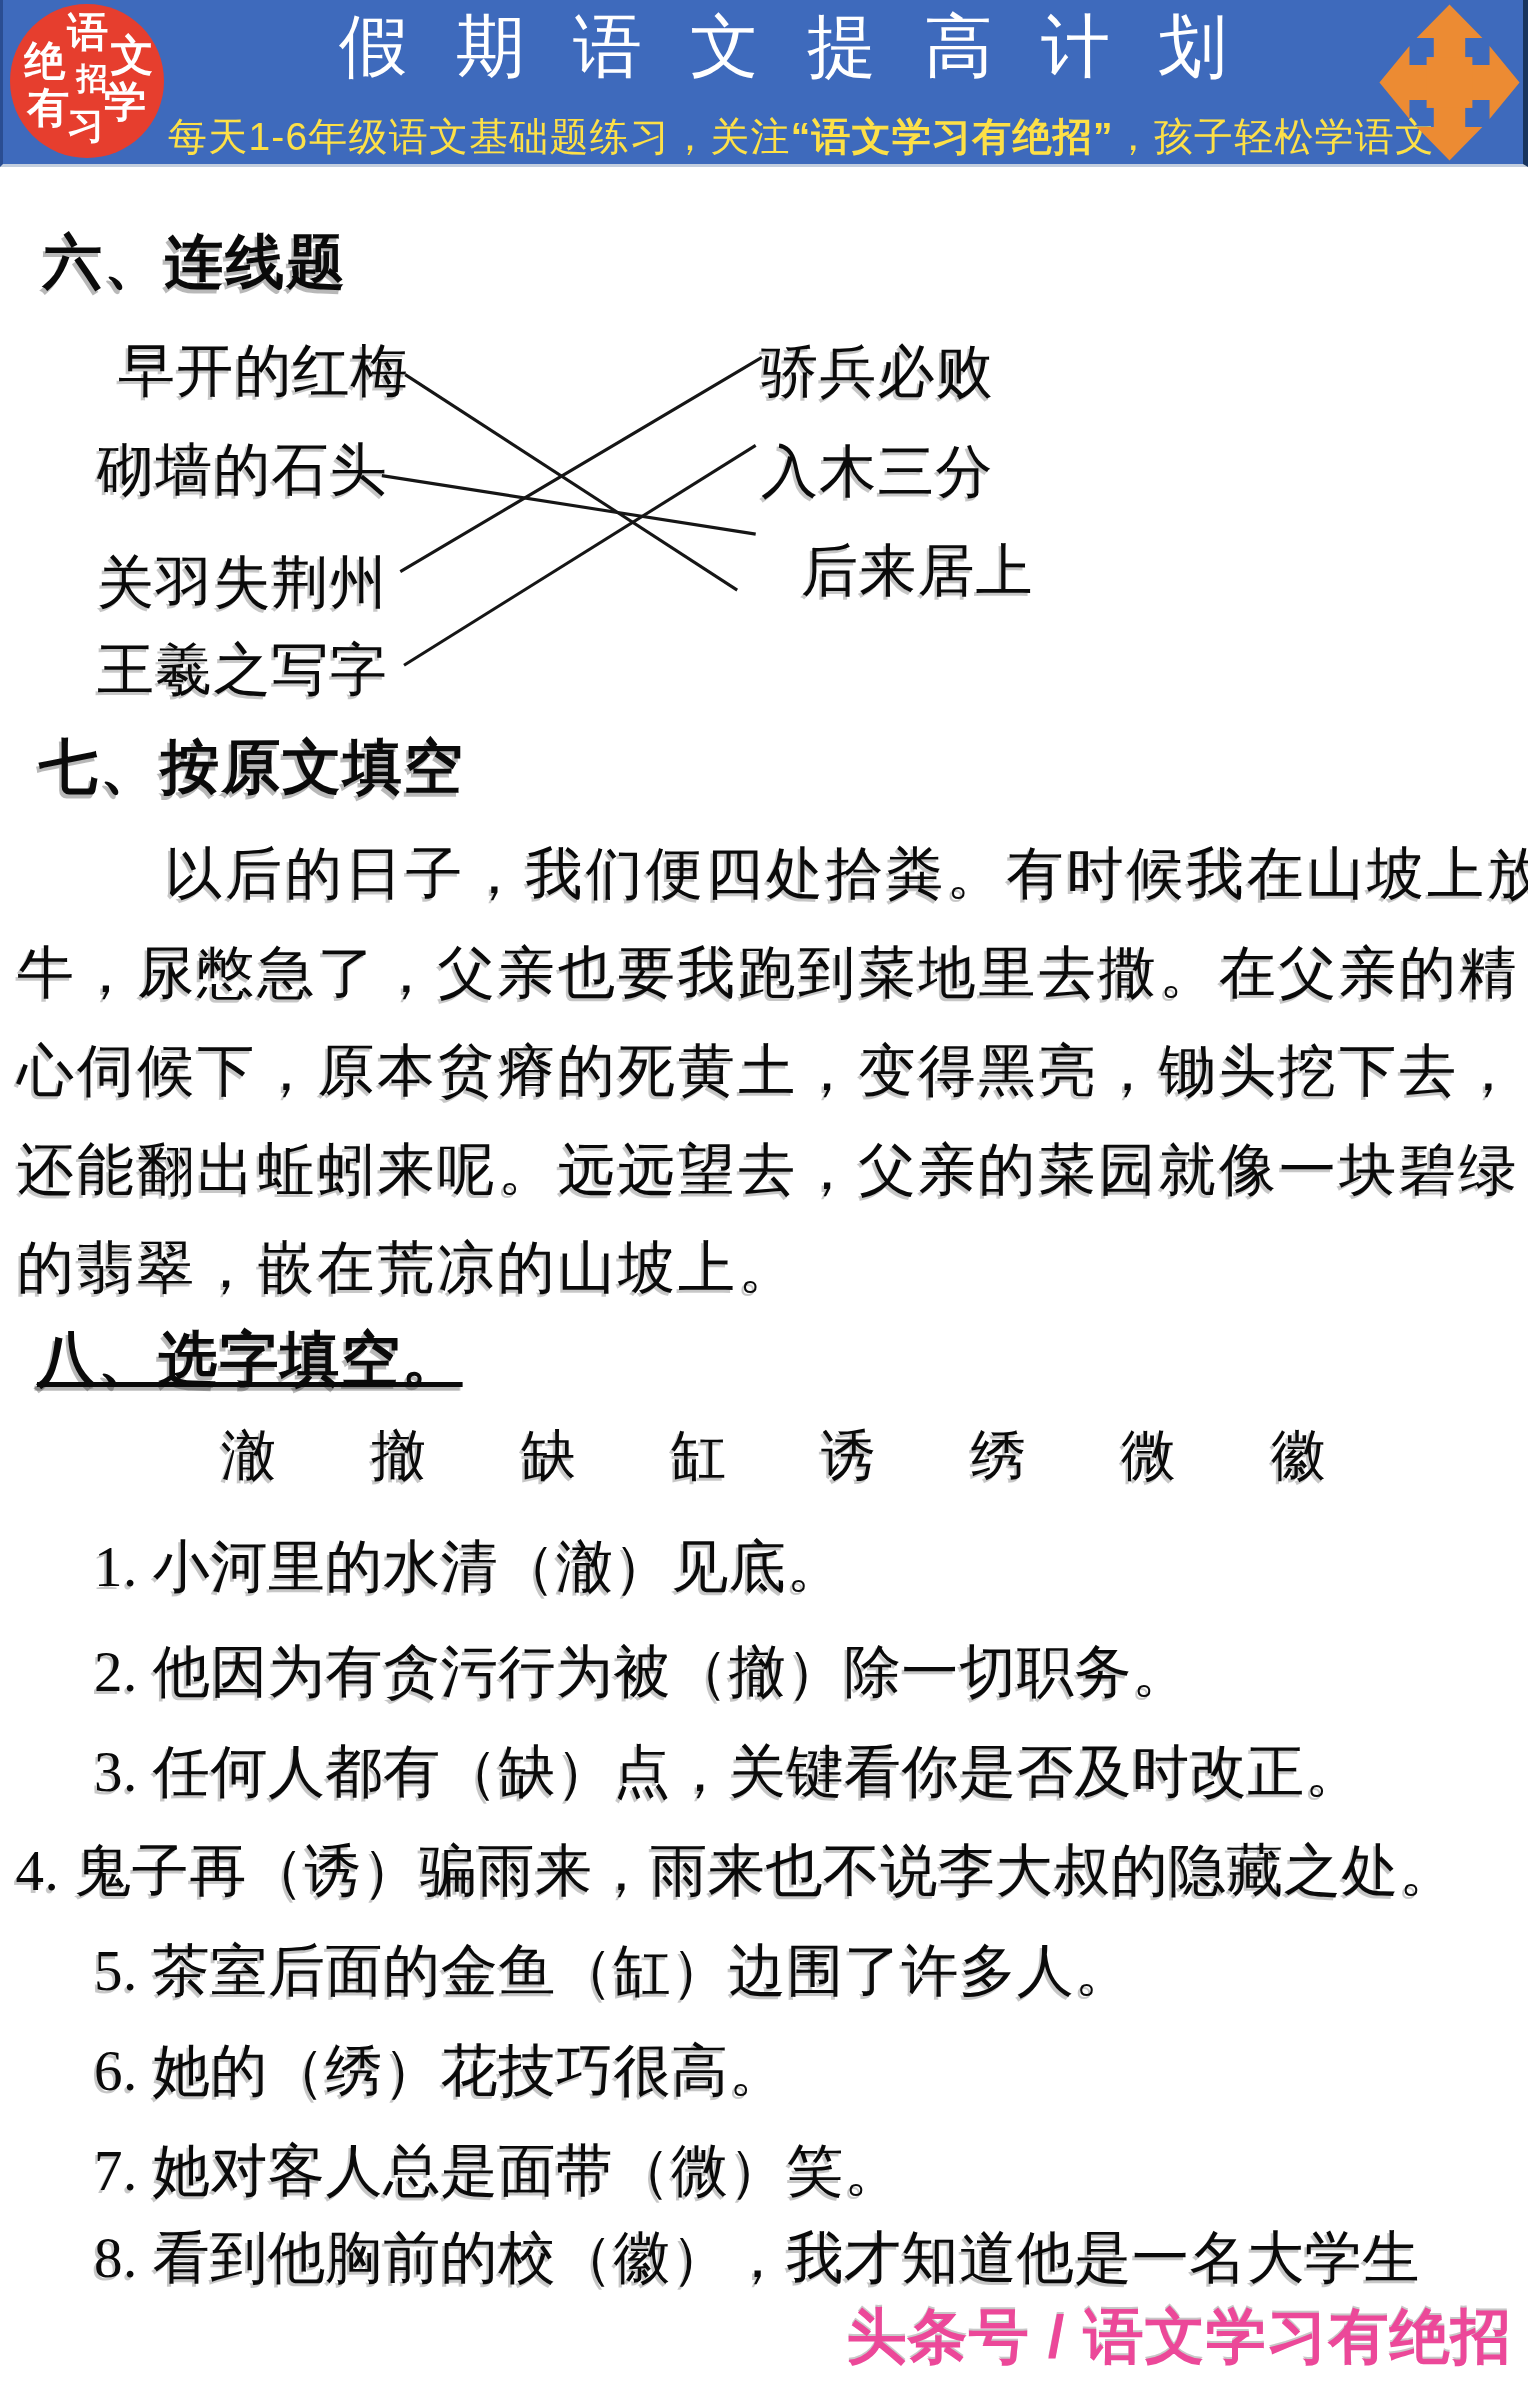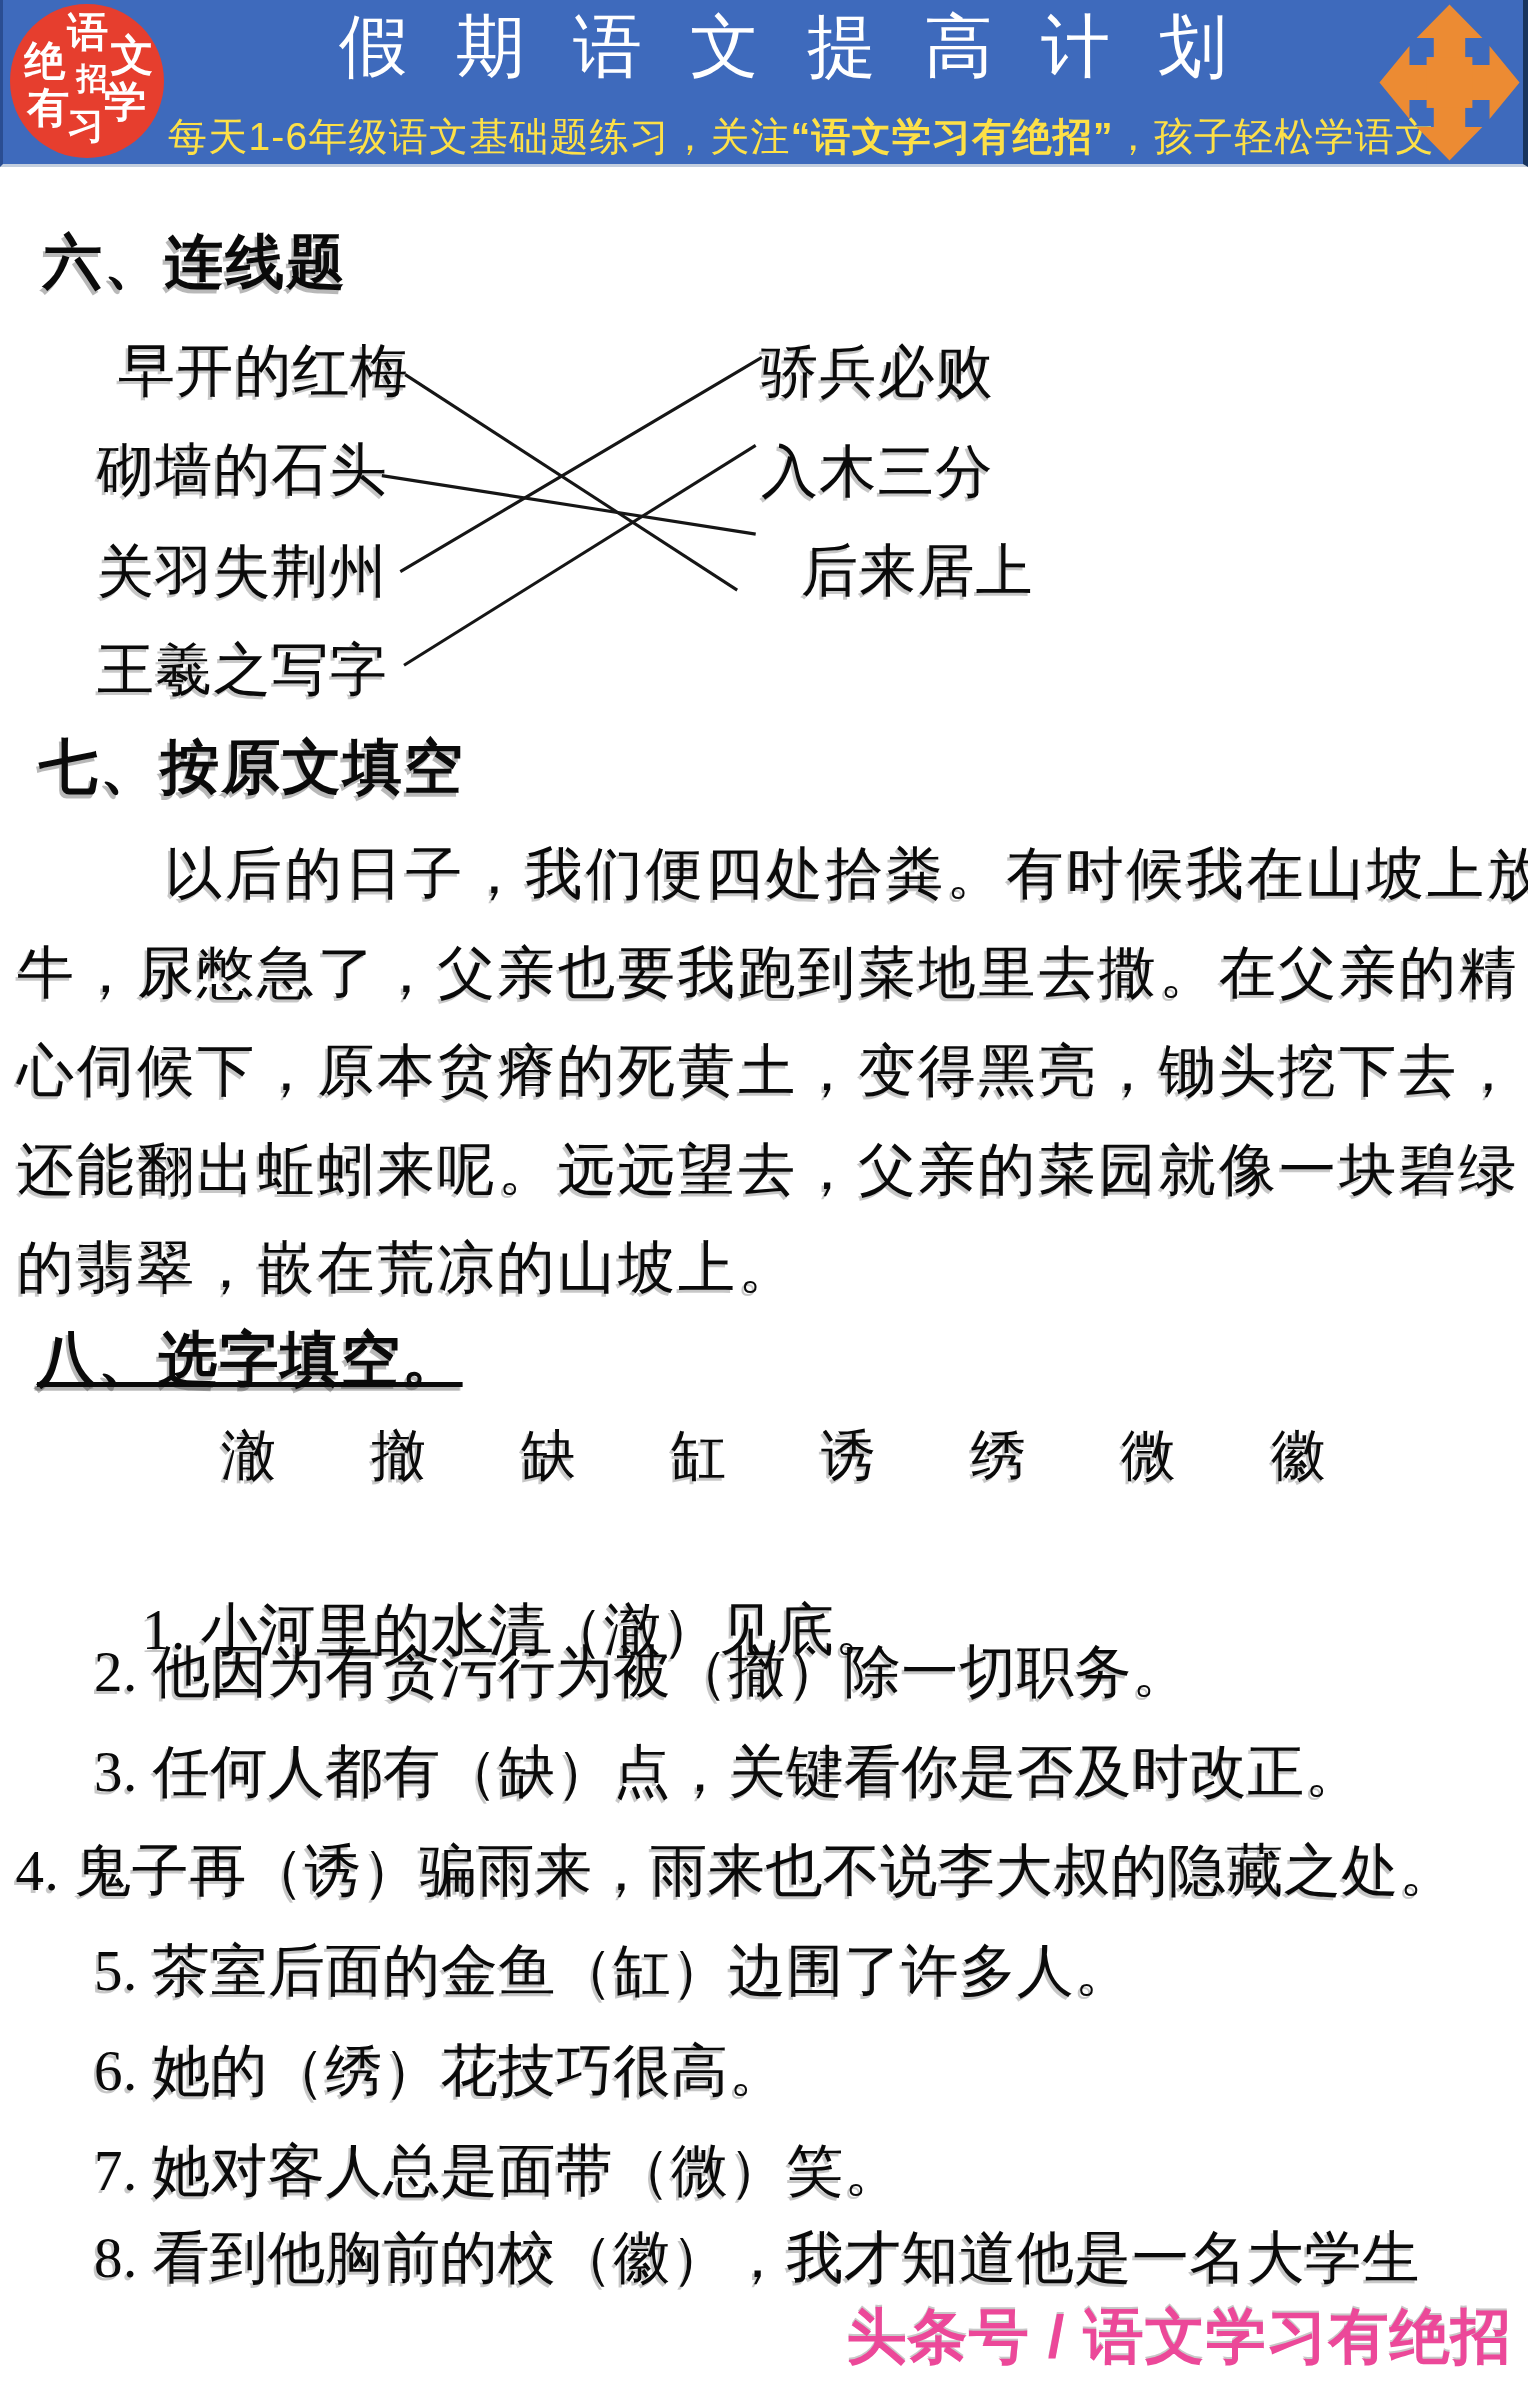--- a/index.html
+++ b/index.html
@@ -99,21 +99,21 @@
         <polygon points="99,50 78,27 78,39 64,39 64,61 78,61 78,73"></polygon>
         <rect x="34" y="34" width="32" height="32"></rect>
       </g>
     </svg>
   </div>
 
   <div class="txt heading" style="left:43px;top:229px;">六、连线题</div>
 
   <div class="txt" style="left:118px;top:338px;">早开的红梅</div>
   <div class="txt" style="left:97px;top:437px;">砌墙的石头</div>
-  <div class="txt" style="left:97px;top:539px;">关羽失荆州</div>
+  <div class="txt" style="left:97px;top:550px;">关羽失荆州</div>
   <div class="txt" style="left:97px;top:637px;">王羲之写字</div>
 
   <div class="txt" style="left:761px;top:339px;">骄兵必败</div>
   <div class="txt" style="left:761px;top:439px;">入木三分</div>
   <div class="txt" style="left:761px;top:538px;margin-left:40px;">后来居上</div>
 
   <svg class="lines-layer" viewBox="0 0 2481 3898">
     <line x1="658" y1="608" x2="1197" y2="958"></line>
     <line x1="620" y1="772" x2="1227" y2="867"></line>
     <line x1="650" y1="928" x2="1237" y2="580"></line>
@@ -127,21 +127,21 @@
   <div class="txt para" style="left:17px;top:1038px;">心伺候下，原本贫瘠的死黄土，变得黑亮，锄头挖下去，</div>
   <div class="txt para" style="left:17px;top:1137px;">还能翻出蚯蚓来呢。远远望去，父亲的菜园就像一块碧绿</div>
   <div class="txt para" style="left:17px;top:1235px;">的翡翠，嵌在荒凉的山坡上。</div>
 
   <div class="txt heading" style="left:37px;top:1326px;text-decoration:underline;">八、选字填空。</div>
 
   <div class="txt choice-row" style="left:221px;top:1422px;">
     <span>澈</span><span>撤</span><span>缺</span><span>缸</span><span>诱</span><span>绣</span><span>微</span><span>徽</span>
   </div>
 
-  <div class="txt item" style="left:94px;top:1597px;margin-left:48px;">1. 小河里的水清（澈）见底。</div>
+  <div class="txt item" style="left:94px;top:1534px;">1. 小河里的水清（澈）见底。</div>
   <div class="txt item" style="left:94px;top:1639px;">2. 他因为有贪污行为被（撤）除一切职务。</div>
   <div class="txt item" style="left:94px;top:1739px;">3. 任何人都有（缺）点，关键看你是否及时改正。</div>
   <div class="txt item" style="left:15.4px;top:1838px;">4. 鬼子再（诱）骗雨来，雨来也不说李大叔的隐藏之处。</div>
   <div class="txt item" style="left:94px;top:1938px;">5. 茶室后面的金鱼（缸）边围了许多人。</div>
   <div class="txt item" style="left:94px;top:2038px;">6. 她的（绣）花技巧很高。</div>
   <div class="txt item" style="left:94px;top:2138px;">7. 她对客人总是面带（微）笑。</div>
   <div class="txt item" style="left:94px;top:2225px;">8. 看到他胸前的校（徽），我才知道他是一名大学生</div>
 
   <div class="watermark">头条号 / 语文学习有绝招</div>
 

